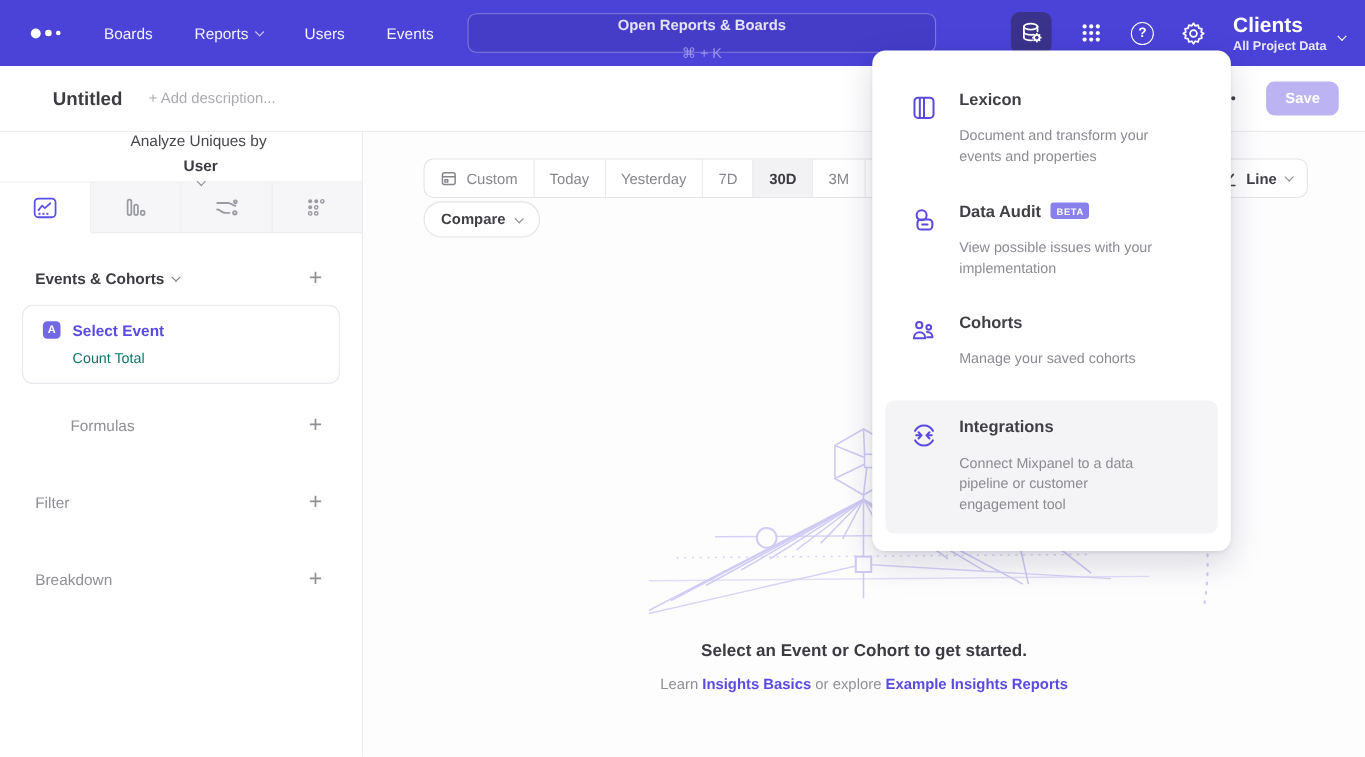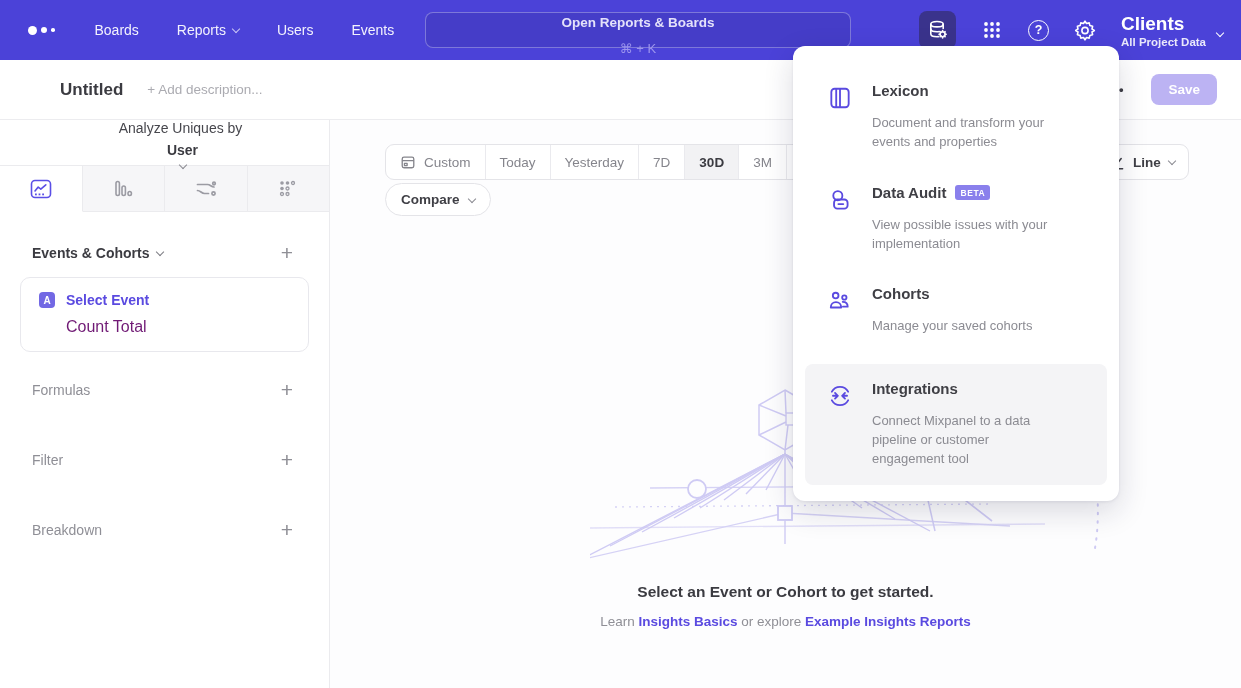--- a/index.html
+++ b/index.html
@@ -49,21 +49,21 @@
   }
   .project { display: flex; align-items: center; gap: 11px; cursor: pointer; }
   .project .p-name { color: #fff; font-size: 19px; font-weight: 700; line-height: 1.25; }
   .project .p-scope { color: rgba(255,255,255,0.88); font-size: 11.5px; font-weight: 700; }
   .project .chev { color: #fff; margin-top: 6px; }
 
   
   .report-header {
     position: absolute; left: 0; top: 60px; width: 1241px; height: 60px;
     background: #fff; border-bottom: 1px solid #ececef;
-    display: flex; align-items: center; padding-left: 60px;
+    display: flex; align-items: center; padding-left: 48px;
   }
   .report-title { font-size: 17px; font-weight: 700; color: #3b3b41; margin-right: 24px; cursor: text; }
   .report-desc { font-size: 13.5px; color: #ababb1; cursor: text; }
   .header-actions { position: absolute; right: 24px; display: flex; align-items: center; gap: 26px; }
   .dots-btn { font-size: 13px; letter-spacing: 2px; color: #3f3f45; font-weight: 700; cursor: pointer; }
   .save-btn {
     background: #bcb3f3; color: #fff; font-size: 13.5px; font-weight: 600;
     border: none; border-radius: 8px; padding: 8px 17px; cursor: default;
     font-family: "Liberation Sans", sans-serif;
   }
@@ -97,26 +97,26 @@
   .event-card {
     margin: 16px 20px 0 20px; border: 1px solid #e8e8ed; border-radius: 10px;
     padding: 14px 14px 15px 18px; cursor: pointer; background: #fff;
   }
   .event-card .row1 { display: flex; align-items: center; gap: 11px; }
   .badge-a {
     width: 16px; height: 16px; border-radius: 4px; background: #7268e4;
     color: #fff; font-size: 10px; font-weight: 700; display: flex; align-items: center; justify-content: center;
   }
   .event-card .ev-title { color: #5a4ae0; font-size: 14px; font-weight: 600; }
-  .event-card .ev-metric { color: #701a75; font-size: 16px; margin-top: 10px; margin-left: 27px; cursor: pointer; }
+  .event-card .ev-metric { color: #0f766e; font-size: 13px; margin-top: 10px; margin-left: 27px; cursor: pointer; }
   .side-row {
     display: flex; align-items: center; padding: 0 36px 0 32px;
     font-size: 14px; font-weight: 500; color: #8f8f96; height: 16px;
   }
-  .side-row.r1 { margin-top: 30px; }
+  .side-row.r1 { margin-top: 30px; margin-left: 32px; }
   .side-row.r2, .side-row.r3 { margin-top: 54px; }
 
   
   .main {
     position: absolute; left: 330px; top: 120px; width: 911px; height: 568px;
     background: #fdfdfe;
   }
   .date-control {
     position: absolute; left: 55px; top: 24px; width: 698px; height: 36px;
     display: flex; border: 1px solid #e4e4e8; border-radius: 9px; background: #fff; overflow: hidden;

